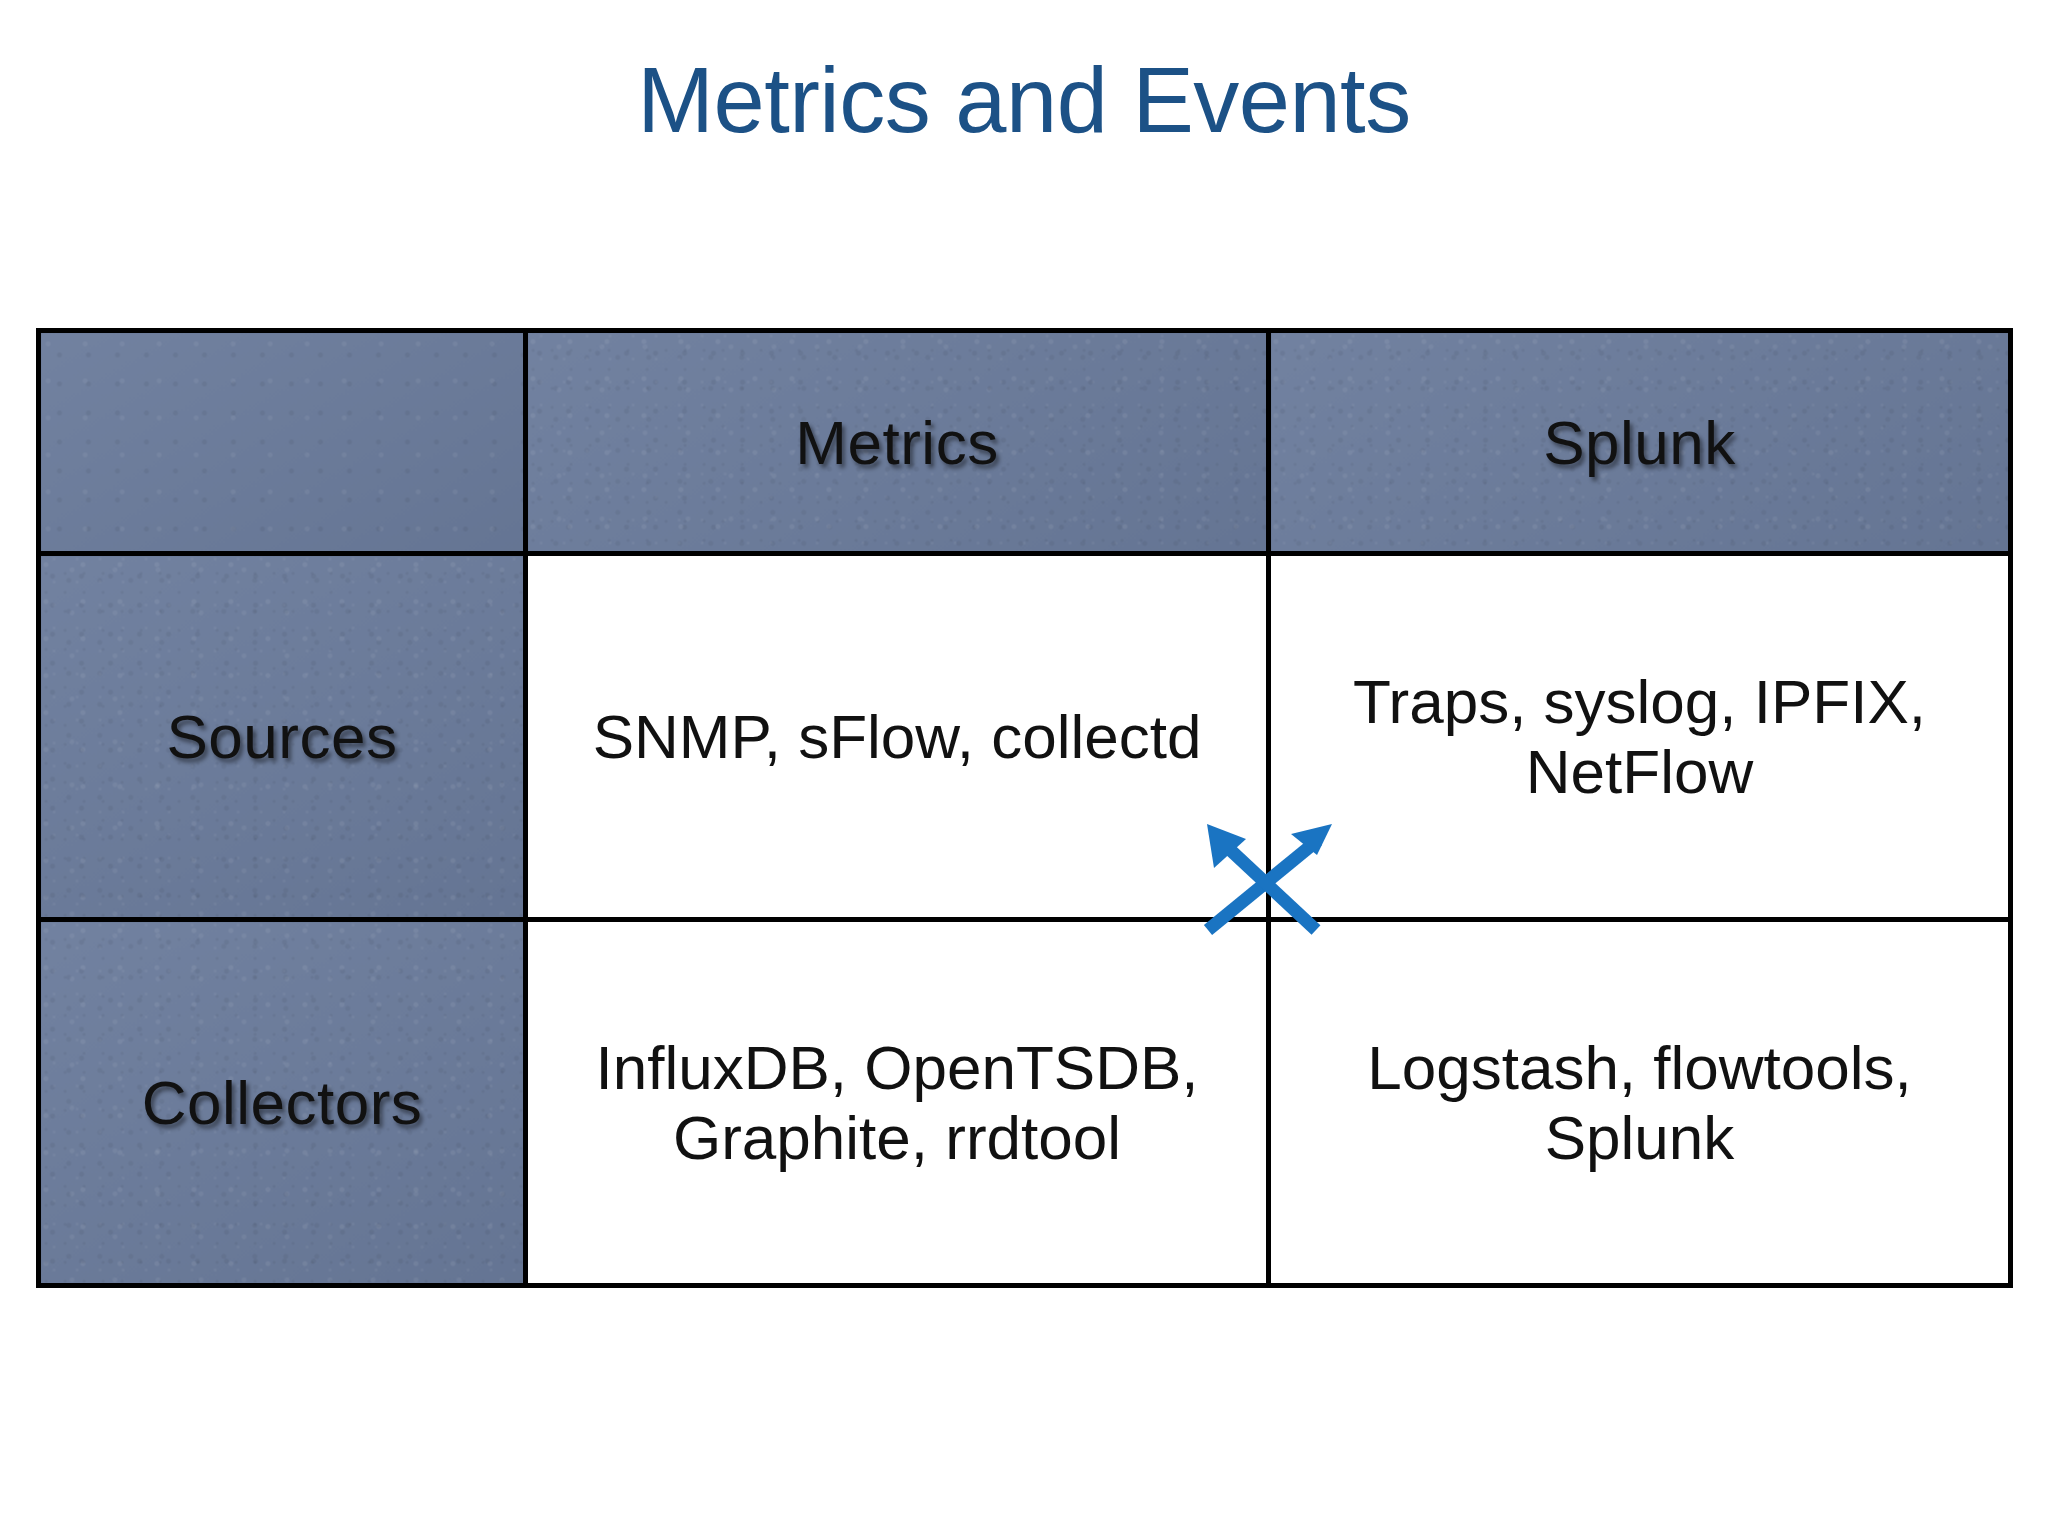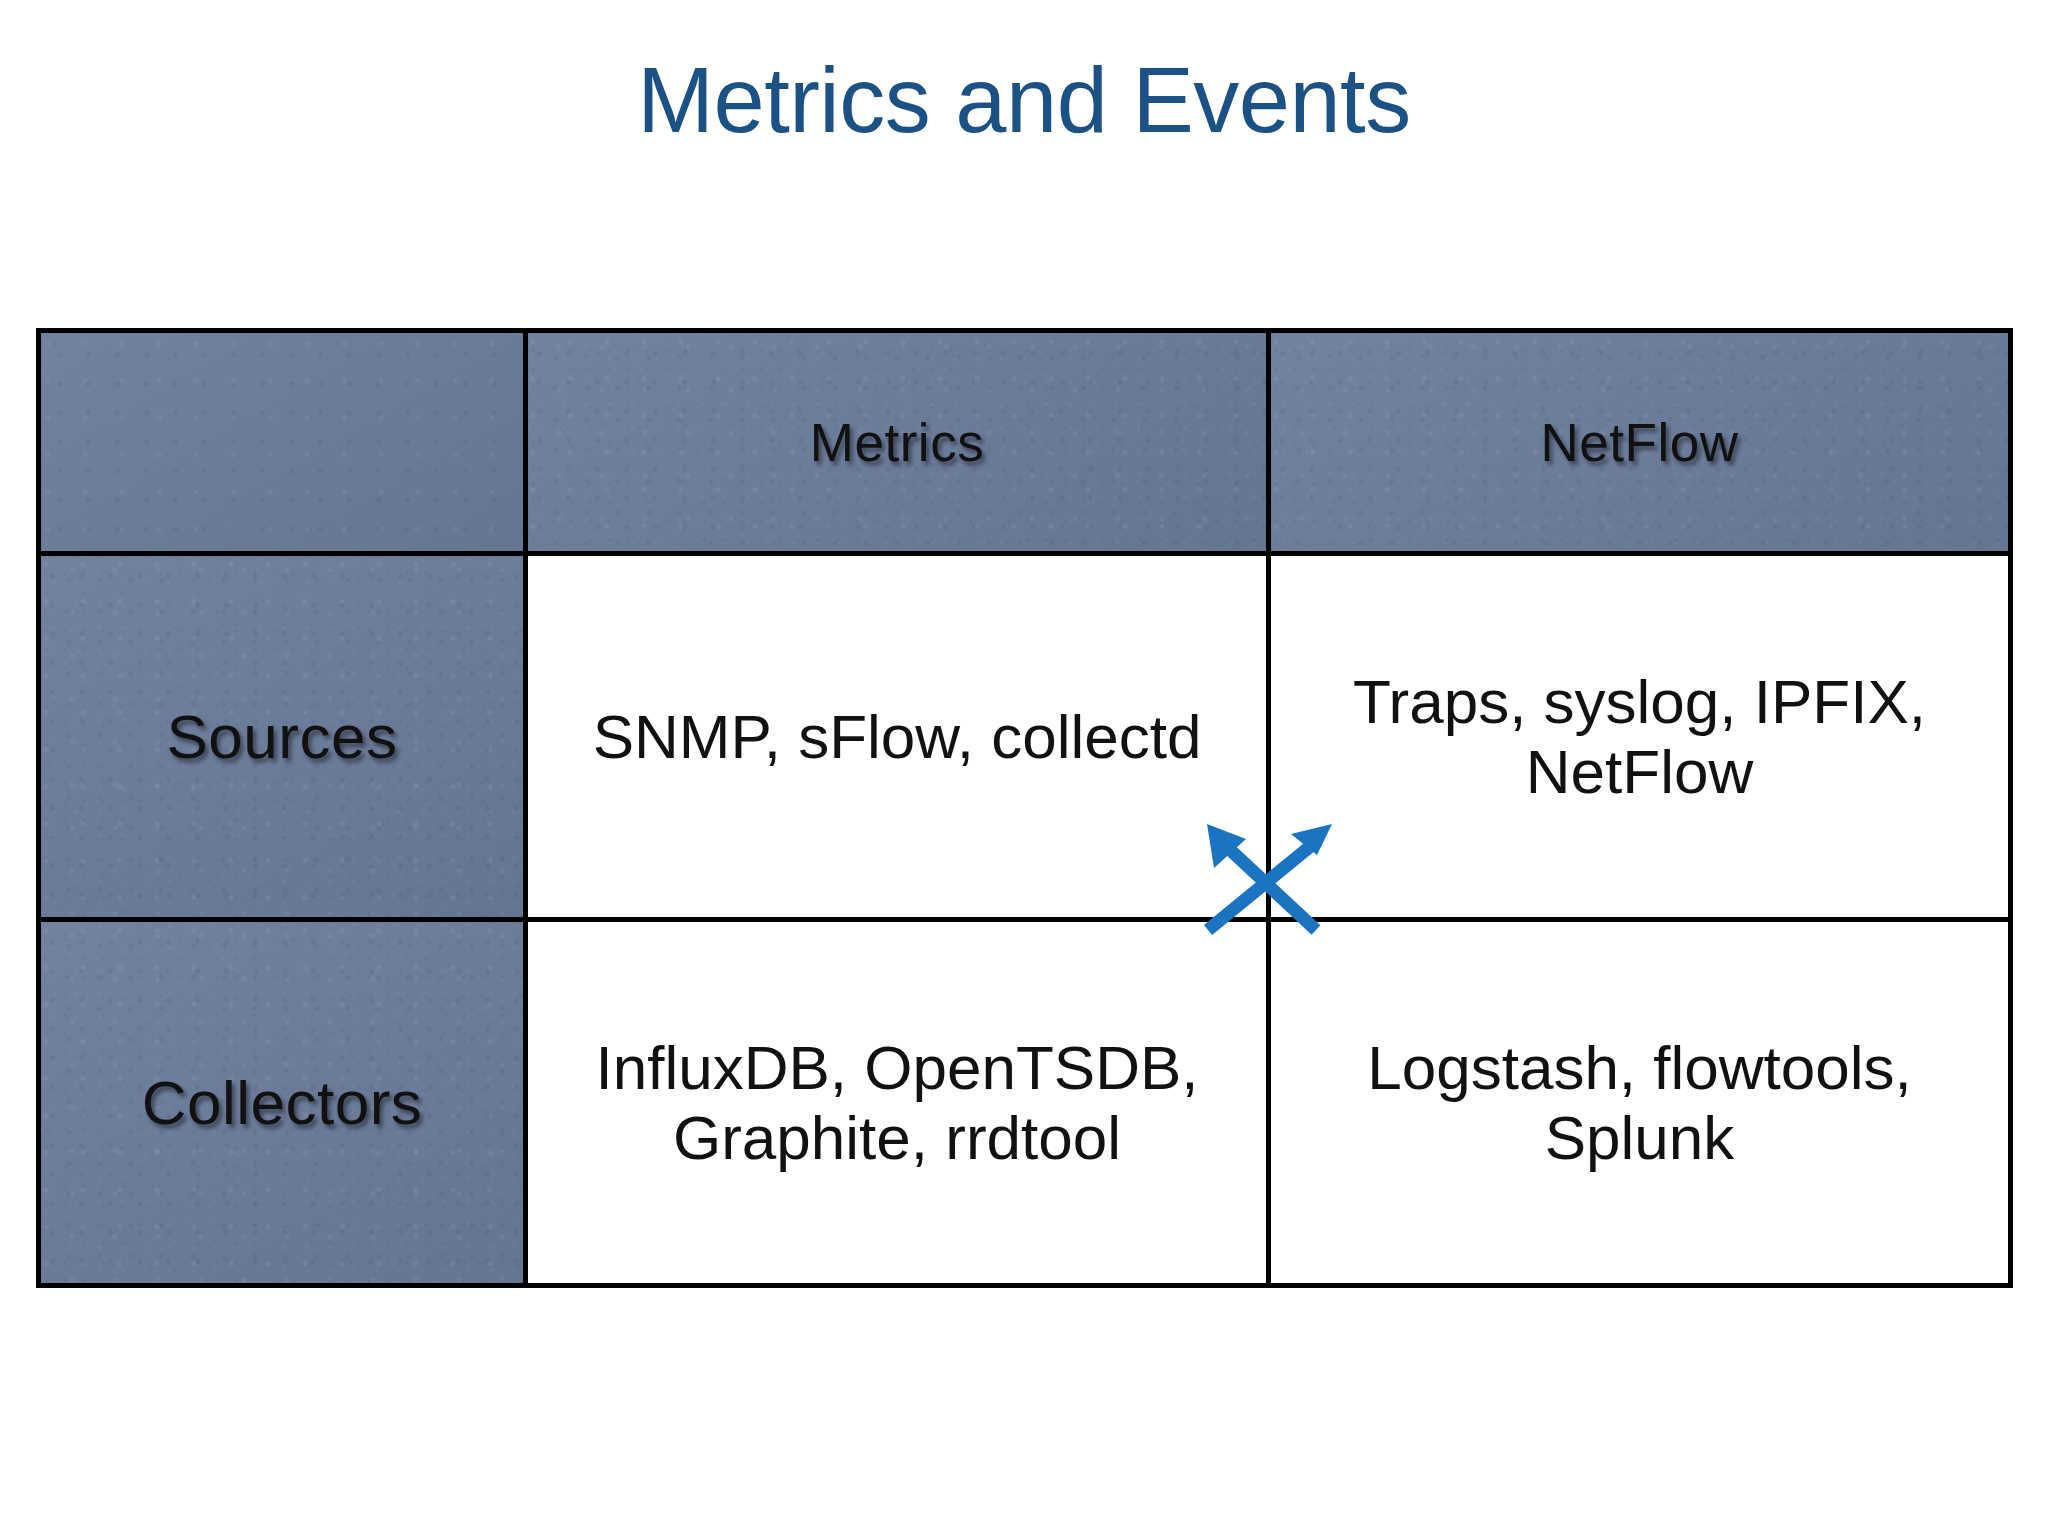--- a/index.html
+++ b/index.html
@@ -71,21 +71,21 @@
       radial-gradient(circle at 55% 11%, rgba(255,255,255,0.05) 0 1px, rgba(0,0,0,0) 2px),
       radial-gradient(circle at 24% 89%, rgba(0,0,0,0.05) 0 1px, rgba(0,0,0,0) 2px),
       linear-gradient(150deg, rgba(255,255,255,0.05), rgba(0,0,0,0.05));
     background-size: 37px 37px, 29px 29px, 43px 43px, 31px 31px, 23px 23px, 19px 19px, 100% 100%;
     color: #ffffff;
     font-size: 62px;
     font-weight: 400;
     text-shadow: 3px 4px 4px rgba(0,0,0,0.45);
     letter-spacing: 0.5px;
   }
-  .hdr-cell.col-head { font-size: 53px; }
+  .hdr-cell.col-head { font-size: 62px; }
 
   .corner-cell {
     background-color: #6a7b9b;
     background-image:
       radial-gradient(circle at 18% 28%, rgba(255,255,255,0.06) 0 2px, rgba(0,0,0,0) 3px),
       radial-gradient(circle at 62% 74%, rgba(0,0,0,0.06) 0 2px, rgba(0,0,0,0) 3px),
       linear-gradient(150deg, rgba(255,255,255,0.05), rgba(0,0,0,0.05));
     background-size: 37px 37px, 29px 29px, 100% 100%;
   }
 
@@ -121,21 +121,21 @@
   <table id="matrix-table">
     <colgroup>
       <col class="c-label">
       <col class="c-metrics">
       <col class="c-events">
     </colgroup>
     <tbody>
       <tr class="row-head">
         <td class="corner-cell"></td>
         <td class="hdr-cell col-head">Metrics</td>
-        <td class="hdr-cell col-head">NetFlow</td>
+        <td class="hdr-cell col-head">Splunk</td>
       </tr>
 
       <tr class="row-body">
         <td class="hdr-cell">Sources</td>
         <td class="data-cell">SNMP, sFlow, collectd</td>
         <td class="data-cell">Traps, syslog, IPFIX, NetFlow</td>
       </tr>
 
 
       <tr class="row-body">

